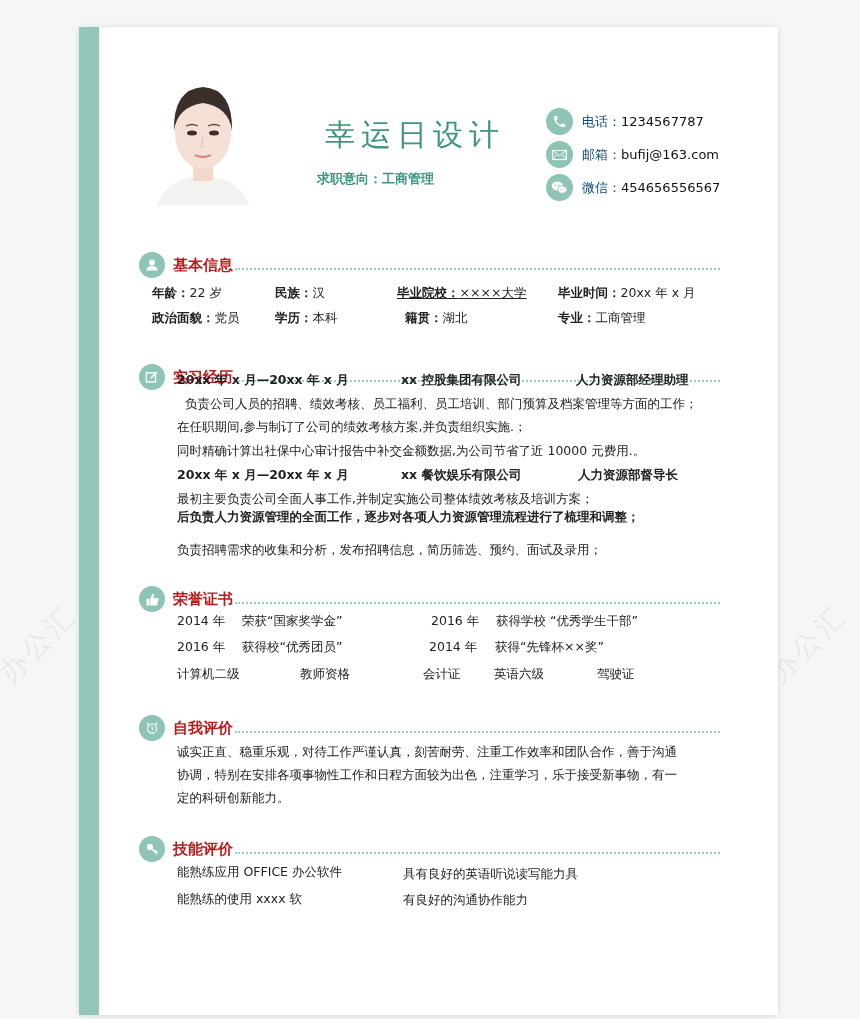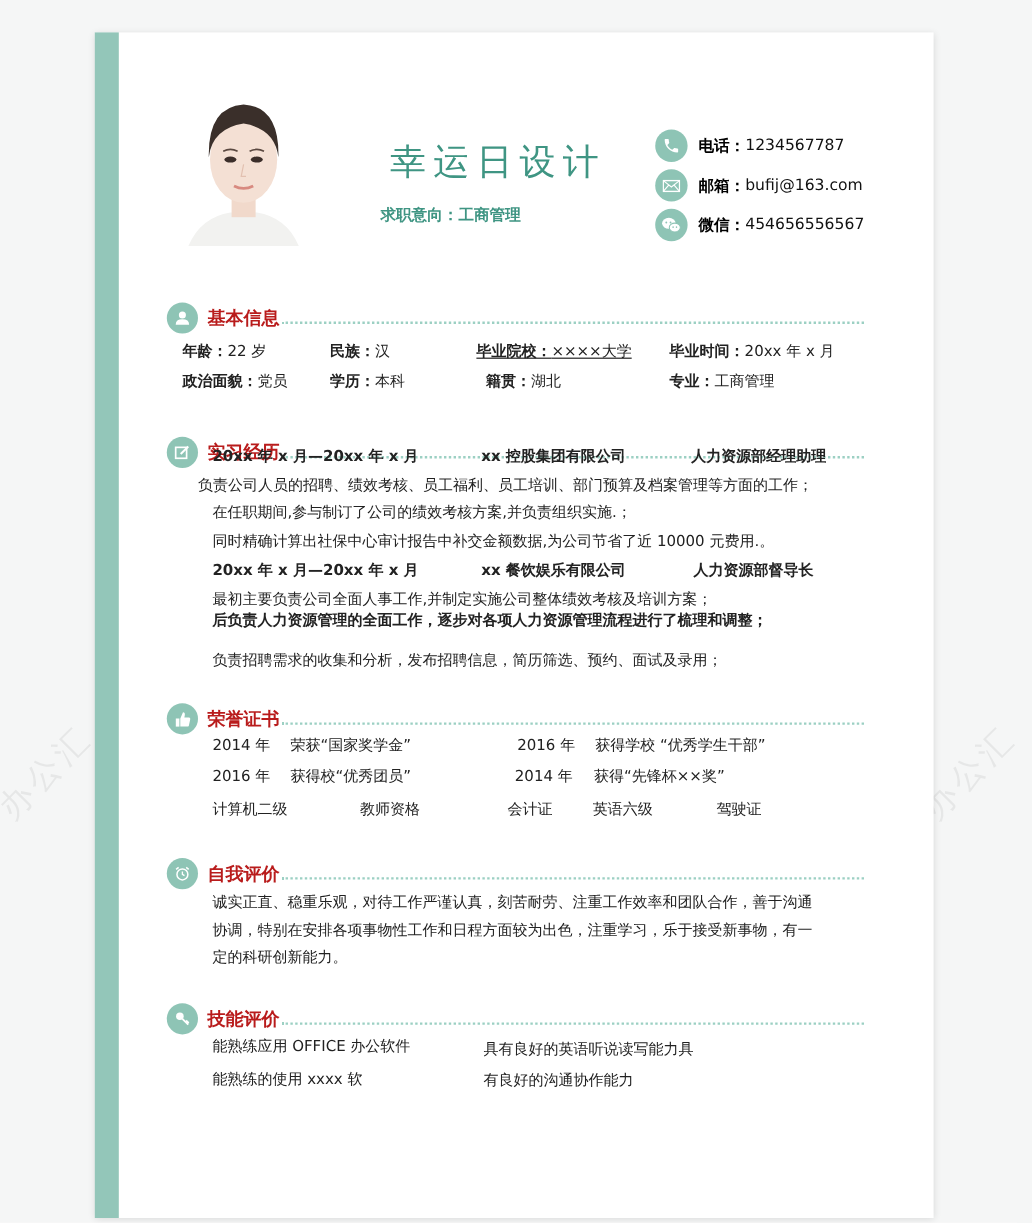--- a/index.html
+++ b/index.html
@@ -22,21 +22,21 @@
   }
   .intent {
     position:absolute; left:238px; top:143px; font-size:13px; color:#3f9583; font-weight:bold;
   }
   .contact { position:absolute; left:467px; top:78px; }
   .contact-row { display:flex; align-items:center; height:33px; }
   .c-icon {
     width:27px; height:27px; border-radius:50%; background:#8ec4b5; display:flex;
     align-items:center; justify-content:center; margin-right:9px;
   }
-  .c-label { font-weight:bold; font-size:13px; color:#000000;text-align:right; }
+  .c-label { font-weight:normal; font-size:13px; color:#0c4a6e;text-align:right; }
   .c-value { font-size:13px; color:#111; }
 
   .section-head { position:absolute; left:60px; display:flex; align-items:center; width:581px; }
   .s-icon {
     width:26px; height:26px; border-radius:50%; background:#8ec4b5; display:flex;
     align-items:center; justify-content:center; flex:none;
   }
   .s-title { font-size:15px; font-weight:bold; color:#b91c1c; margin-left:8px; white-space:nowrap; }
   .s-dots { flex:1; border-bottom:2px dotted #9cd0c3; margin-left:2px; height:8px; }
 
@@ -142,21 +142,21 @@
           <path d="M8 12 L17 3" stroke="#fff" stroke-width="2.4"></path>
         </svg>
     </span>
     <span class="s-title">实习经历</span>
     <span class="s-dots"></span>
   </div>
 
   <div class="text b" style="left:98px;top:345px;">20xx 年  x  月—20xx 年  x 月</div>
   <div class="text b" style="left:322px;top:345px;">xx 控股集团有限公司</div>
   <div class="text b" style="left:497px;top:345px;">人力资源部经理助理</div>
-  <div class="text" style="left:86px;top:369px;">负责公司人员的招聘、绩效考核、员工福利、员工培训、部门预算及档案管理等方面的工作；</div>
+  <div class="text" style="left:106px;top:369px;">负责公司人员的招聘、绩效考核、员工福利、员工培训、部门预算及档案管理等方面的工作；</div>
   <div class="text" style="left:98px;top:392px;">在任职期间,参与制订了公司的绩效考核方案,并负责组织实施.；</div>
   <div class="text" style="left:98px;top:416px;">同时精确计算出社保中心审计报告中补交金额数据,为公司节省了近 10000 元费用.。</div>
 
   <div class="text b" style="left:98px;top:440px;">20xx 年  x  月—20xx 年  x 月</div>
   <div class="text b" style="left:322px;top:440px;">xx 餐饮娱乐有限公司</div>
   <div class="text b" style="left:499px;top:440px;">人力资源部督导长</div>
   <div class="text" style="left:98px;top:464px;">最初主要负责公司全面人事工作,并制定实施公司整体绩效考核及培训方案；</div>
   <div class="text" style="left:98px;top:482px;font-weight:bold;">后负责人力资源管理的全面工作，逐步对各项人力资源管理流程进行了梳理和调整；</div>
   <div class="text" style="left:98px;top:515px;">负责招聘需求的收集和分析，发布招聘信息，简历筛选、预约、面试及录用；</div>
 

